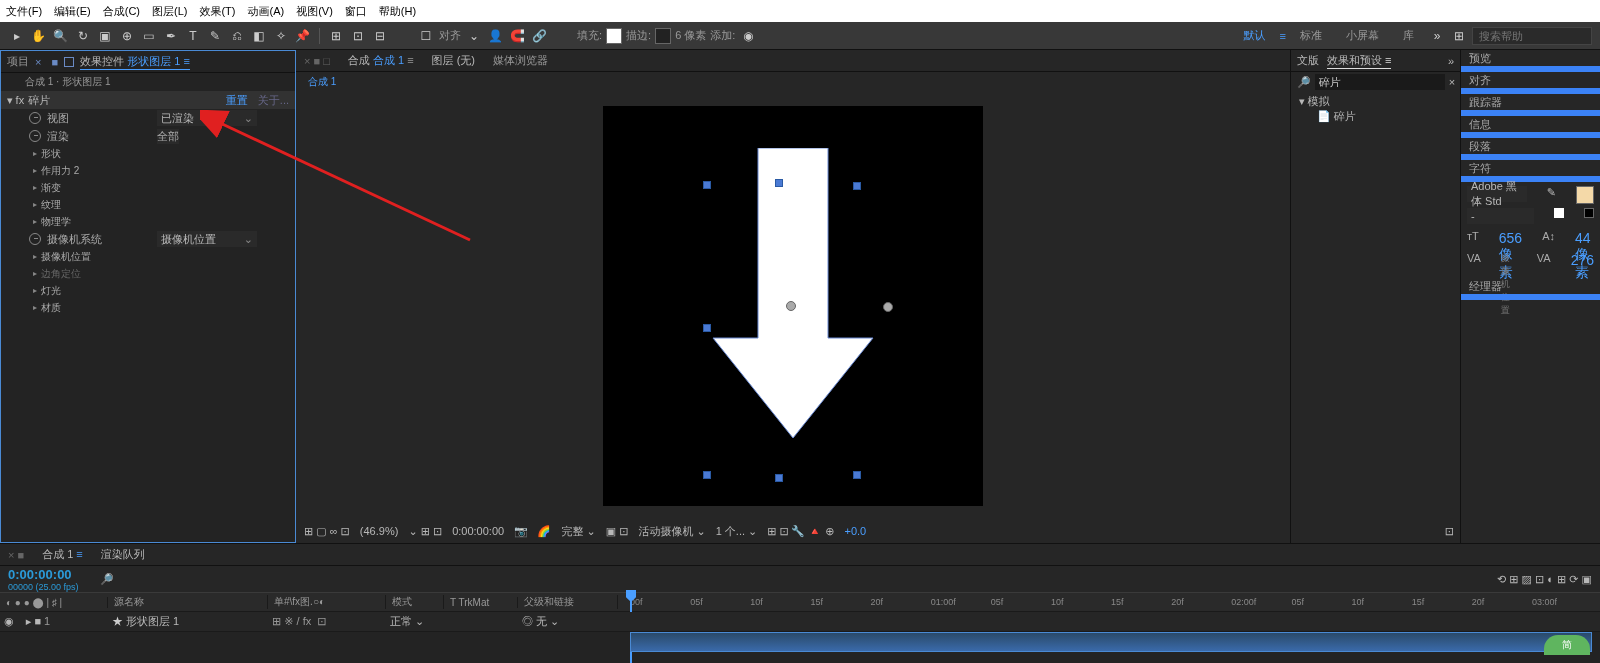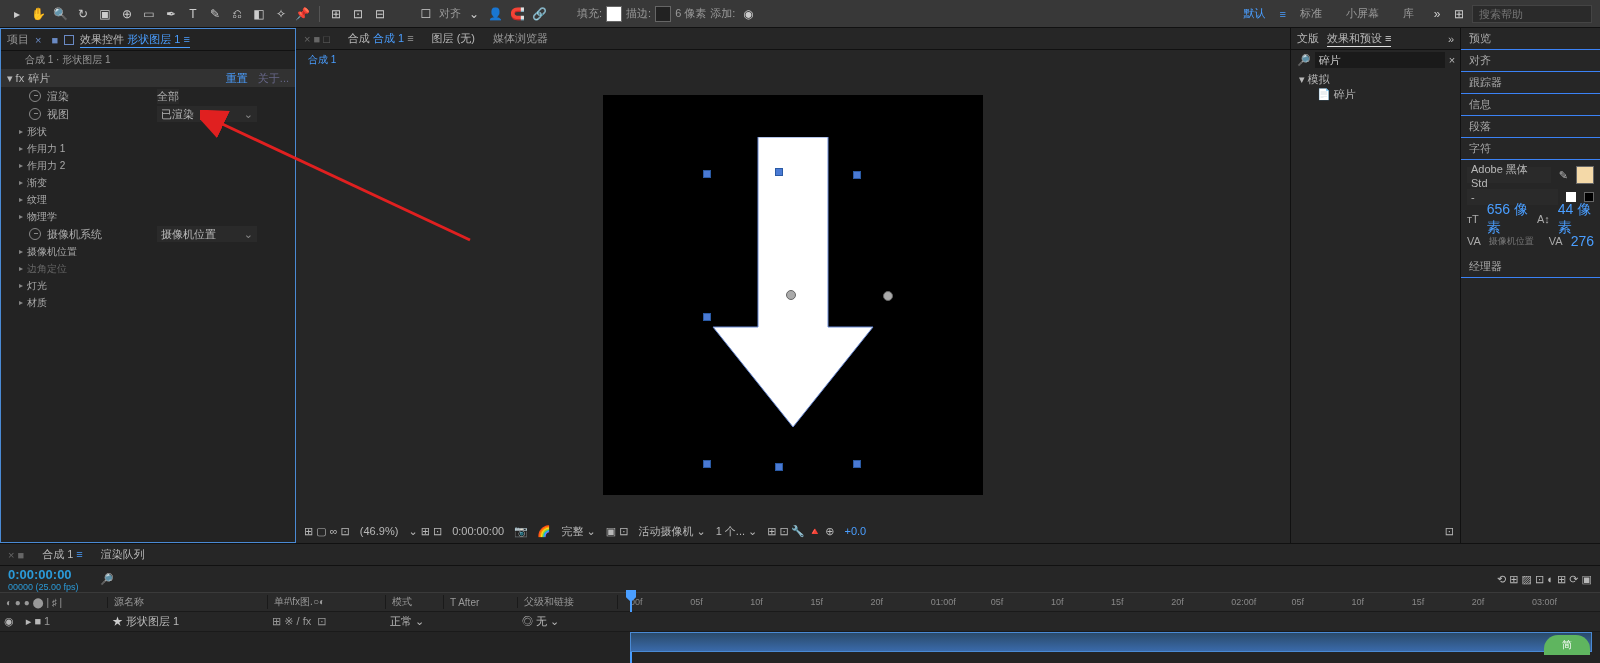--- a/index.html
+++ b/index.html
@@ -29,43 +29,43 @@
 .fx-row{display:flex;align-items:center;height:18px;padding:0 6px;background:#323232}
 .fx-row .fx-name{flex:1}
 .fx-row .fx-link{color:#4a9eff;margin-left:10px}
 .prop-row{display:flex;align-items:center;height:18px;padding-left:28px}
 .prop-row .stopwatch{width:12px;height:12px;border:1px solid #888;border-radius:50%;margin-right:6px;position:relative}
 .prop-row .stopwatch::after{content:"";position:absolute;width:4px;height:1px;background:#888;top:4px;left:4px}
 .prop-row .prop-name{width:110px;color:#aaa}
 .prop-row .prop-val{color:#aaa;background:#2a2a2a}
 .prop-row .dd{width:100px;height:16px;background:#2a2a2a;padding:0 4px;display:flex;align-items:center;justify-content:space-between}
 .prop-row .dd::after{content:"⌄";color:#888}
-.tree-row{display:flex;align-items:center;height:17px;padding-left:18px;color:#aaa;font-size:10px}
+.tree-row{display:flex;align-items:center;height:17px;padding-left:32px;color:#aaa;font-size:10px}
 .tree-row::before{content:"▸";margin-right:4px;color:#888;font-size:8px}
 .center{flex:1;display:flex;flex-direction:column;background:#232323}
 .comp-tabs{height:22px;display:flex;align-items:center;padding:0 8px;gap:18px;border-bottom:1px solid #111;background:#262626}
 .comp-tabs .ct{color:#999}
 .comp-crumb{height:20px;display:flex;align-items:center;padding:0 12px;font-size:10px;color:#4a9eff;background:#262626}
 .viewer{flex:1;display:flex;align-items:center;justify-content:center;background:#262626;position:relative}
 .canvas{width:380px;height:400px;background:#000;position:relative}
 .arrow-shape{position:absolute;left:50%;top:48%;transform:translate(-50%,-50%)}
 .handle{width:8px;height:8px;background:#4a7ad4;position:absolute}
 .handle.sq{border:1px solid #2a5aa4}
 .handle.lg{width:10px;height:10px;border-radius:50%;background:#aaa;border:1px solid #666}
 .viewer-bar{height:24px;display:flex;align-items:center;padding:0 8px;gap:10px;background:#262626;font-size:10px;color:#999}
 .viewer-bar .vb-item{display:flex;align-items:center;gap:3px}
 .right-panel{width:170px;background:#262626;display:flex;flex-direction:column;border-left:1px solid #111}
 .rp-tabs{height:22px;display:flex;align-items:center;padding:0 6px;gap:8px;border-bottom:1px solid #111}
 .rp-search{height:20px;padding:0 6px;display:flex;align-items:center}
 .rp-search input{background:#1a1a1a;border:none;height:16px;width:130px;padding:0 4px;color:#ccc}
 .rp-tree{padding:2px 8px;font-size:10px}
 .far-right{width:140px;background:#262626;display:flex;flex-direction:column;border-left:1px solid #111}
-.fr-section{height:22px;display:flex;align-items:center;padding:0 8px;border-bottom:1px solid #3b82f6;color:#aaa}
+.fr-section{height:22px;display:flex;align-items:center;padding:0 8px;border-bottom:6px solid #3b82f6;color:#aaa}
 .char-panel{padding:4px 6px}
-.char-row{display:flex;align-items:center;gap:8px;height:22px}
+.char-row{display:flex;gap:20px;height:22px}
 .char-dd{flex:1;height:16px;background:#2a2a2a;display:flex;align-items:center;padding:0 4px;font-size:10px}
 .char-sw{width:18px;height:18px;background:#f4d9a8;border:1px solid #666}
 .char-val{color:#4a9eff;font-size:14px}
 .bottom{height:120px;background:#232323;display:flex;flex-direction:column;border-top:1px solid #111}
 .tl-tabs{height:22px;display:flex;align-items:center;padding:0 8px;gap:18px;background:#262626;border-bottom:1px solid #111}
 .tl-tc{display:flex;align-items:center;height:26px;padding:0 8px;gap:10px;background:#262626}
 .tl-tc .tc{color:#2b9ad8;font-size:13px;font-weight:bold}
 .tl-tc .tc-sub{color:#2b9ad8;font-size:9px}
 .tl-header{height:20px;display:flex;align-items:center;background:#2a2a2a;border-top:1px solid #3a3a3a;border-bottom:1px solid #1a1a1a}
 .tl-header .col{padding:0 6px;font-size:10px;color:#999;border-right:1px solid #1a1a1a}
@@ -76,20 +76,31 @@
 .playhead{position:absolute;left:630px;top:0;width:2px;height:100px;background:#4a9eff}
 .playhead::before{content:"";position:absolute;top:-2px;left:-4px;width:10px;height:12px;background:#4a9eff;clip-path:polygon(0 0,100% 0,100% 60%,50% 100%,0 60%)}
 .red-arrow{position:absolute;pointer-events:none;z-index:50}
 .corner-badge{position:absolute;right:10px;bottom:8px;width:46px;height:20px;background:#5fb55f;border-radius:14px 14px 0 0;display:flex;align-items:center;justify-content:center;color:#fff;font-size:10px}
 </style>
 </head>
 <body>
 
 <div class="app">
 
+ <div class="menubar">
+  <span>文件(F)</span>
+  <span>编辑(E)</span>
+  <span>合成(C)</span>
+  <span>图层(L)</span>
+  <span>效果(T)</span>
+  <span>动画(A)</span>
+  <span>视图(V)</span>
+  <span>窗口</span>
+  <span>帮助(H)</span>
+ </div>
 
  <div class="toolbar">
   <span class="tb-icon">▸</span>
   <span class="tb-icon">✋</span>
   <span class="tb-icon">🔍</span>
   <span class="tb-icon">↻</span>
   <span class="tb-icon">▣</span>
   <span class="tb-icon">⊕</span>
   <span class="tb-icon">▭</span>
   <span class="tb-icon">✒</span>
@@ -140,32 +151,31 @@
    </div>
    <div class="panel-header">合成 1 · 形状图层 1</div>
    <div class="fx-row">
     <span style="margin-right:4px">▾ fx</span>
     <span class="fx-name">碎片</span>
     <span class="fx-link">重置</span>
     <span class="fx-link" style="color:#668">关于...</span>
    </div>
    <div class="prop-row">
     <span class="stopwatch"></span>
-    <span class="prop-name">渲染</span>
-    <span class="prop-val">全部</span>
-   </div>
-   <div class="prop-row">
-    <span class="stopwatch"></span>
     <span class="prop-name">视图</span>
     <div class="dd">
             <span>已渲染</span>
           </div>
    </div>
+   <div class="prop-row">
+    <span class="stopwatch"></span>
+    <span class="prop-name">渲染</span>
+    <span class="prop-val">全部</span>
+   </div>
    <div class="tree-row">形状</div>
-   <div class="tree-row">作用力 1</div>
    <div class="tree-row">作用力 2</div>
    <div class="tree-row">渐变</div>
    <div class="tree-row">纹理</div>
    <div class="tree-row">物理学</div>
    <div class="prop-row">
     <span class="stopwatch"></span>
     <span class="prop-name">摄像机系统</span>
     <div class="dd">
             <span>摄像机位置</span>
           </div>
@@ -290,21 +300,21 @@
    <span style="margin-left:12px">🔎</span>
    <div style="flex:1"></div>
    <span>⟲ ⊞ ▨ ⊡ ◐ ⊞ ⟳ ▣</span>
   </div>
   <div style="position:relative">
    <div class="tl-header">
     <div class="col" style="width:108px">◐ ● ● ⬤ | ♯ |</div>
     <div class="col" style="width:160px">源名称</div>
     <div class="col" style="width:118px">单#\fx图.○◐</div>
     <div class="col" style="width:58px">模式</div>
-    <div class="col" style="width:74px">T  After</div>
+    <div class="col" style="width:74px">T  TrkMat</div>
     <div class="col" style="width:100px">父级和链接</div>
    </div>
    <div class="tl-ruler">
     <span class="tick">00f</span>
           <span class="tick">05f</span>
           <span class="tick">10f</span>
           <span class="tick">15f</span>
           <span class="tick">20f</span>
           <span class="tick">01:00f</span>
           <span class="tick">05f</span>

